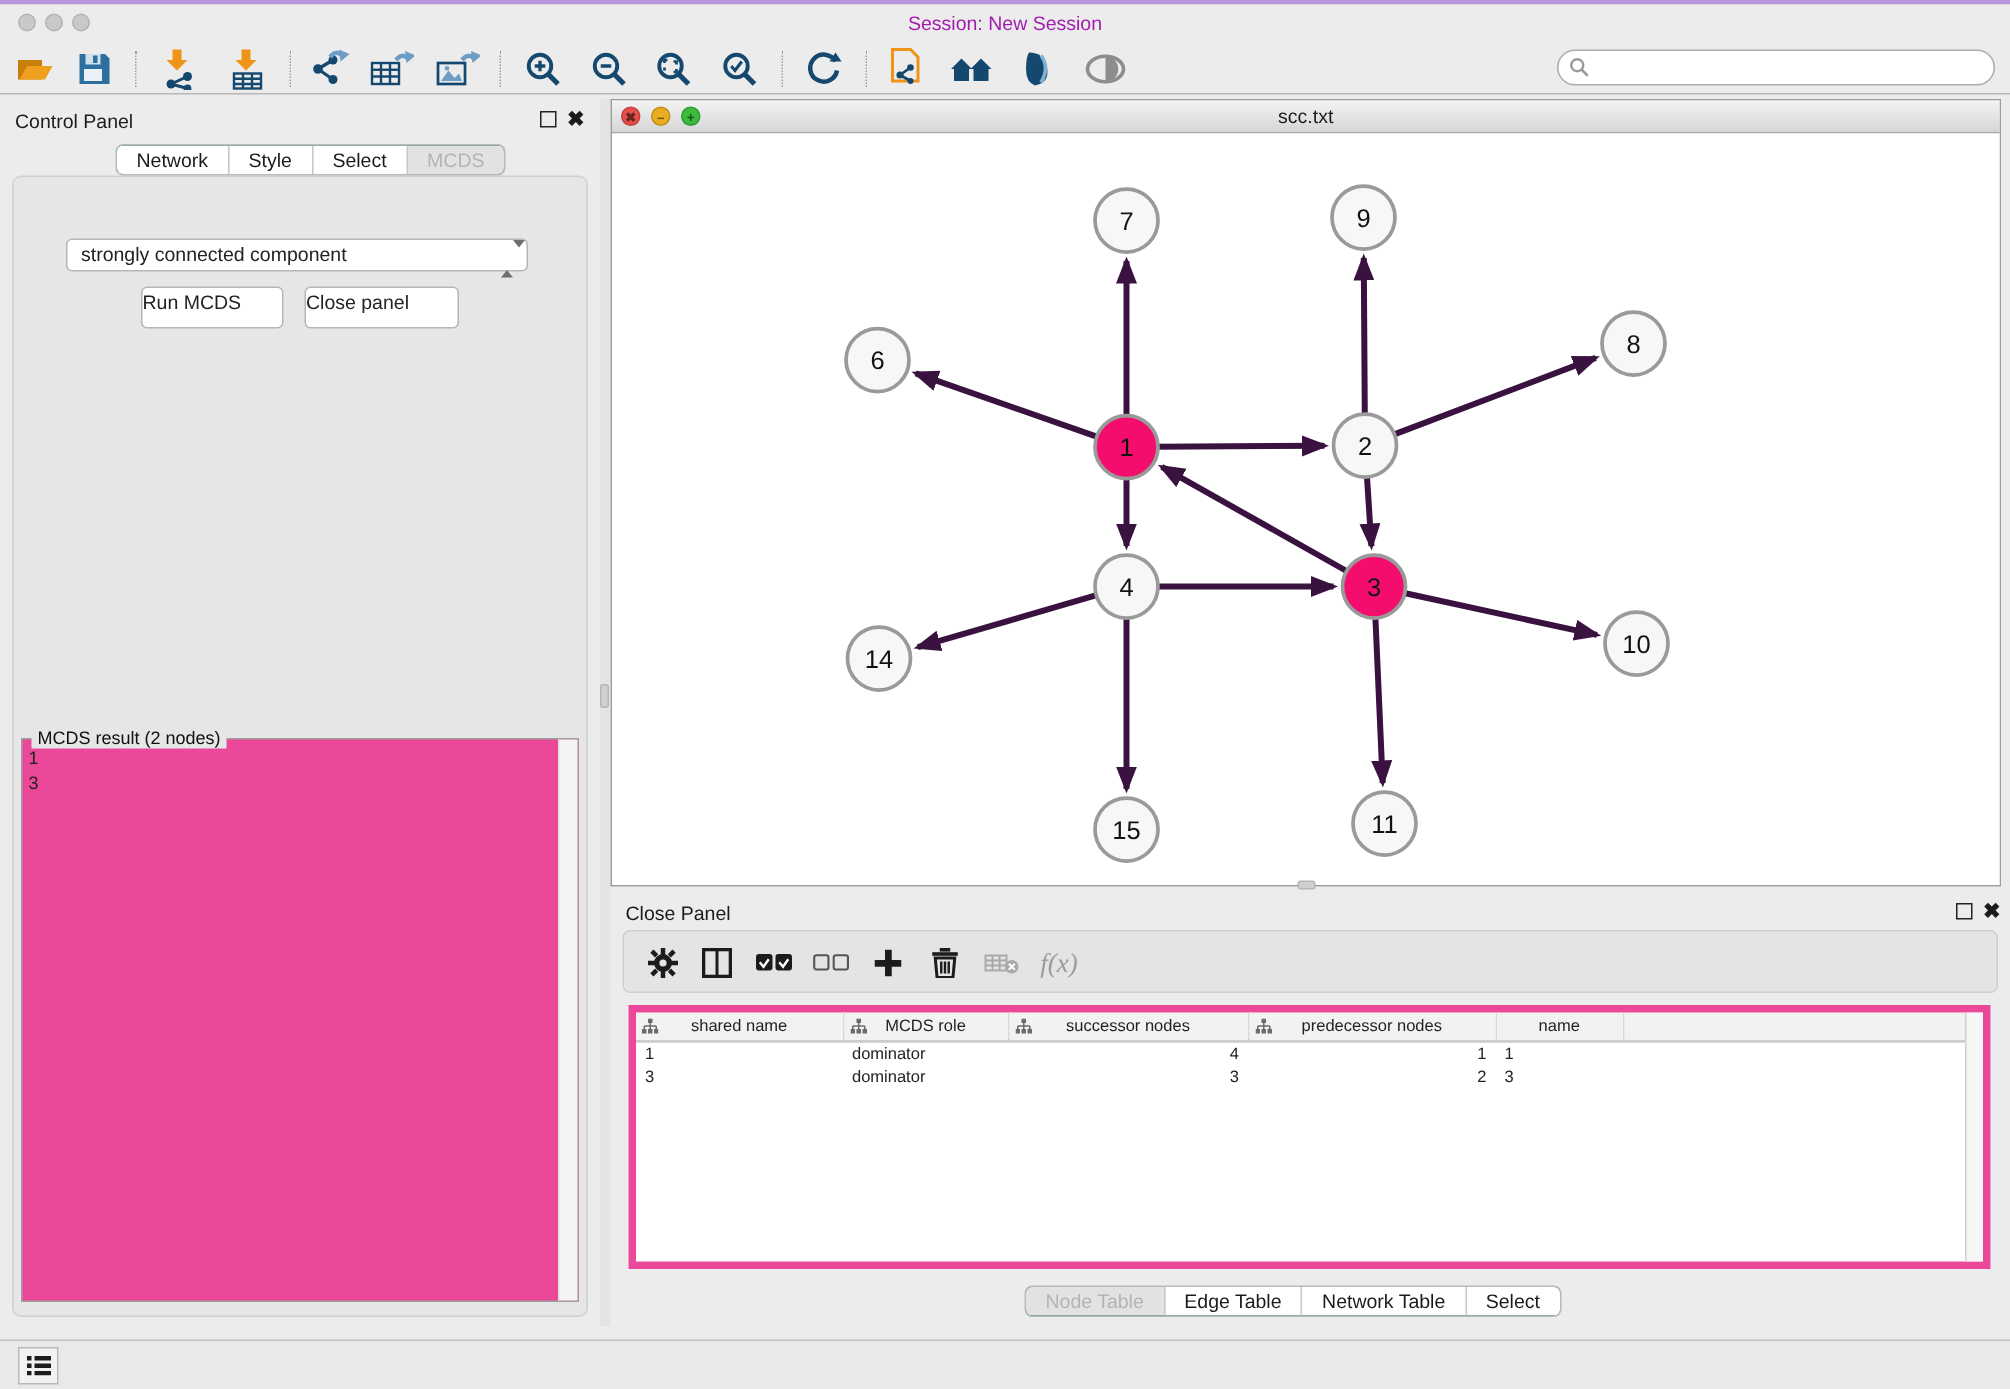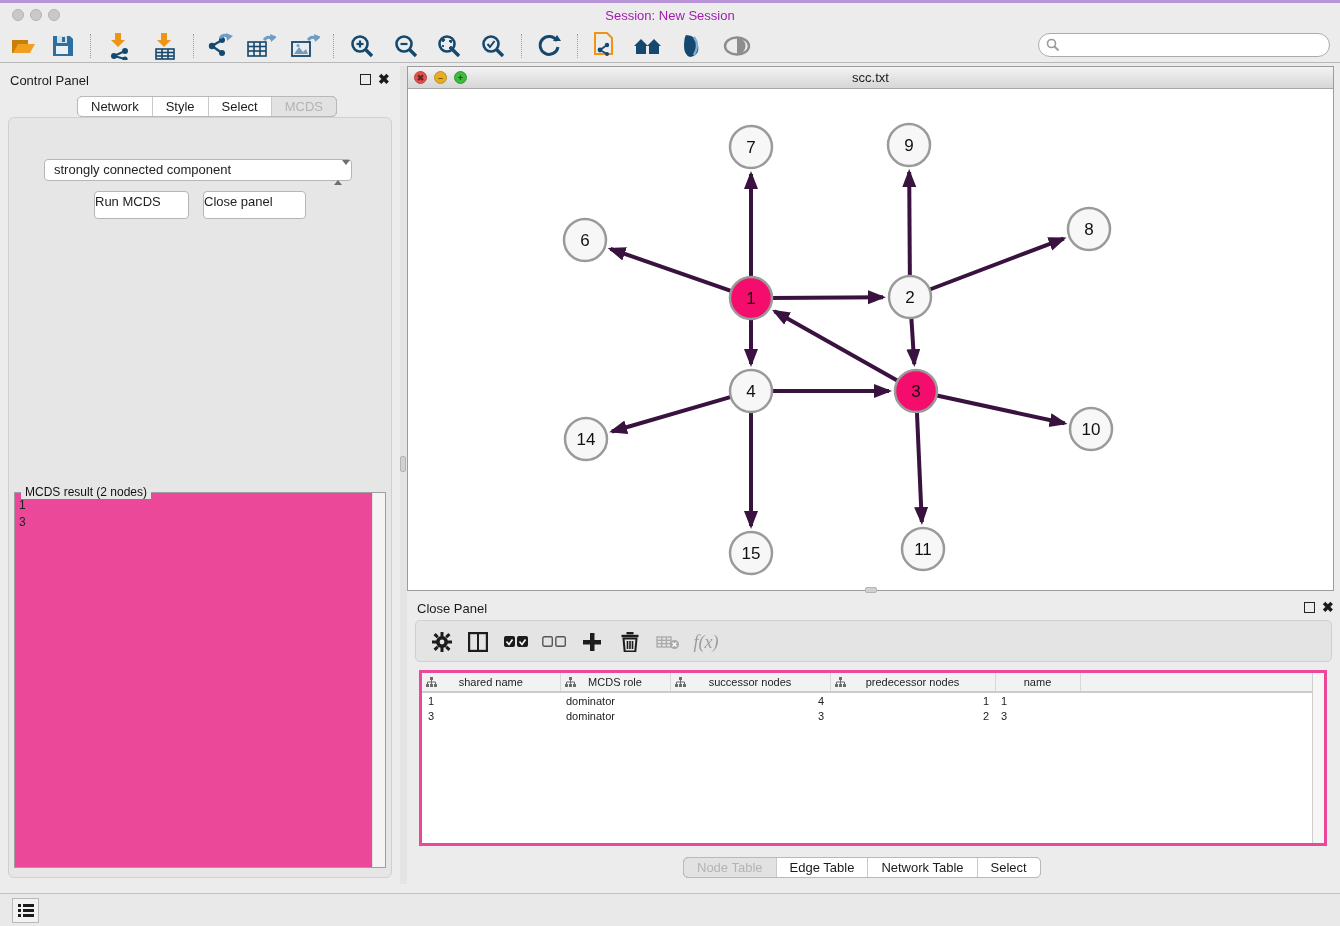--- a/index.html
+++ b/index.html
@@ -55,21 +55,21 @@
   .tl { position:absolute; top:4px; width:13px; height:13px; border-radius:50%; font-size:9px; font-weight:bold; text-align:center; line-height:13px; color:rgba(0,0,0,.55); cursor:default; }
   #net-title { width:100%; text-align:center; font-size:13px; line-height:22px; color:#1b1b1b; }
   #net-canvas { position:absolute; left:0; top:22px; width:925px; height:501px; background:#fff; }
   #graph-svg text { font-family:"Liberation Sans",sans-serif; font-size:17px; fill:#111; }
 
   
   #table-panel { left:407px; top:595px; width:933px; height:289px; background:#ececec; }
   #tp-toolbar { position:absolute; left:8px; top:25px; width:917px; height:42px; background:#e4e4e4; border:1px solid #cfcfcf; border-radius:5px; }
   .tpicon { position:absolute; top:7px; width:28px; height:28px; display:flex; align-items:center; justify-content:center; }
   #fx-label { font-family:"Liberation Serif",serif; font-style:italic; font-size:18px; color:#9c9c9c; }
-  #data-table-wrap { position:absolute; left:12px; top:75px; width:908px; height:176px; background:#fff; border:3px solid #ec4899; overflow:hidden; }
+  #data-table-wrap { position:absolute; left:12px; top:75px; width:908px; height:176px; background:#fff; border:5px solid #ec4899; overflow:hidden; }
   table#data-table { border-collapse:collapse; table-layout:fixed; width:895px; font-size:11px; }
   #data-table th { background:#f2f2f2; border-right:1px solid #d8d8d8; border-bottom:2px solid #cccccc; font-weight:normal; height:19px; text-align:center; position:relative; white-space:nowrap; overflow:hidden; }
   #data-table td { height:16px; padding:0 6px; white-space:nowrap; overflow:hidden; }
   #data-table td.num { text-align:right; }
   .tree-ico { position:absolute; left:4px; top:4px; }
   #table-vscroll { position:absolute; right:0; top:0; width:12px; height:100%; background:#f6f6f6; border-left:1px solid #cfcfcf; }
   #bottom-tabs { bottom:6px; }
 
   
   #statusbar { left:0; top:893px; width:1340px; height:33px; background:#e9e9e9; border-top:1px solid #c2c2c2; }

